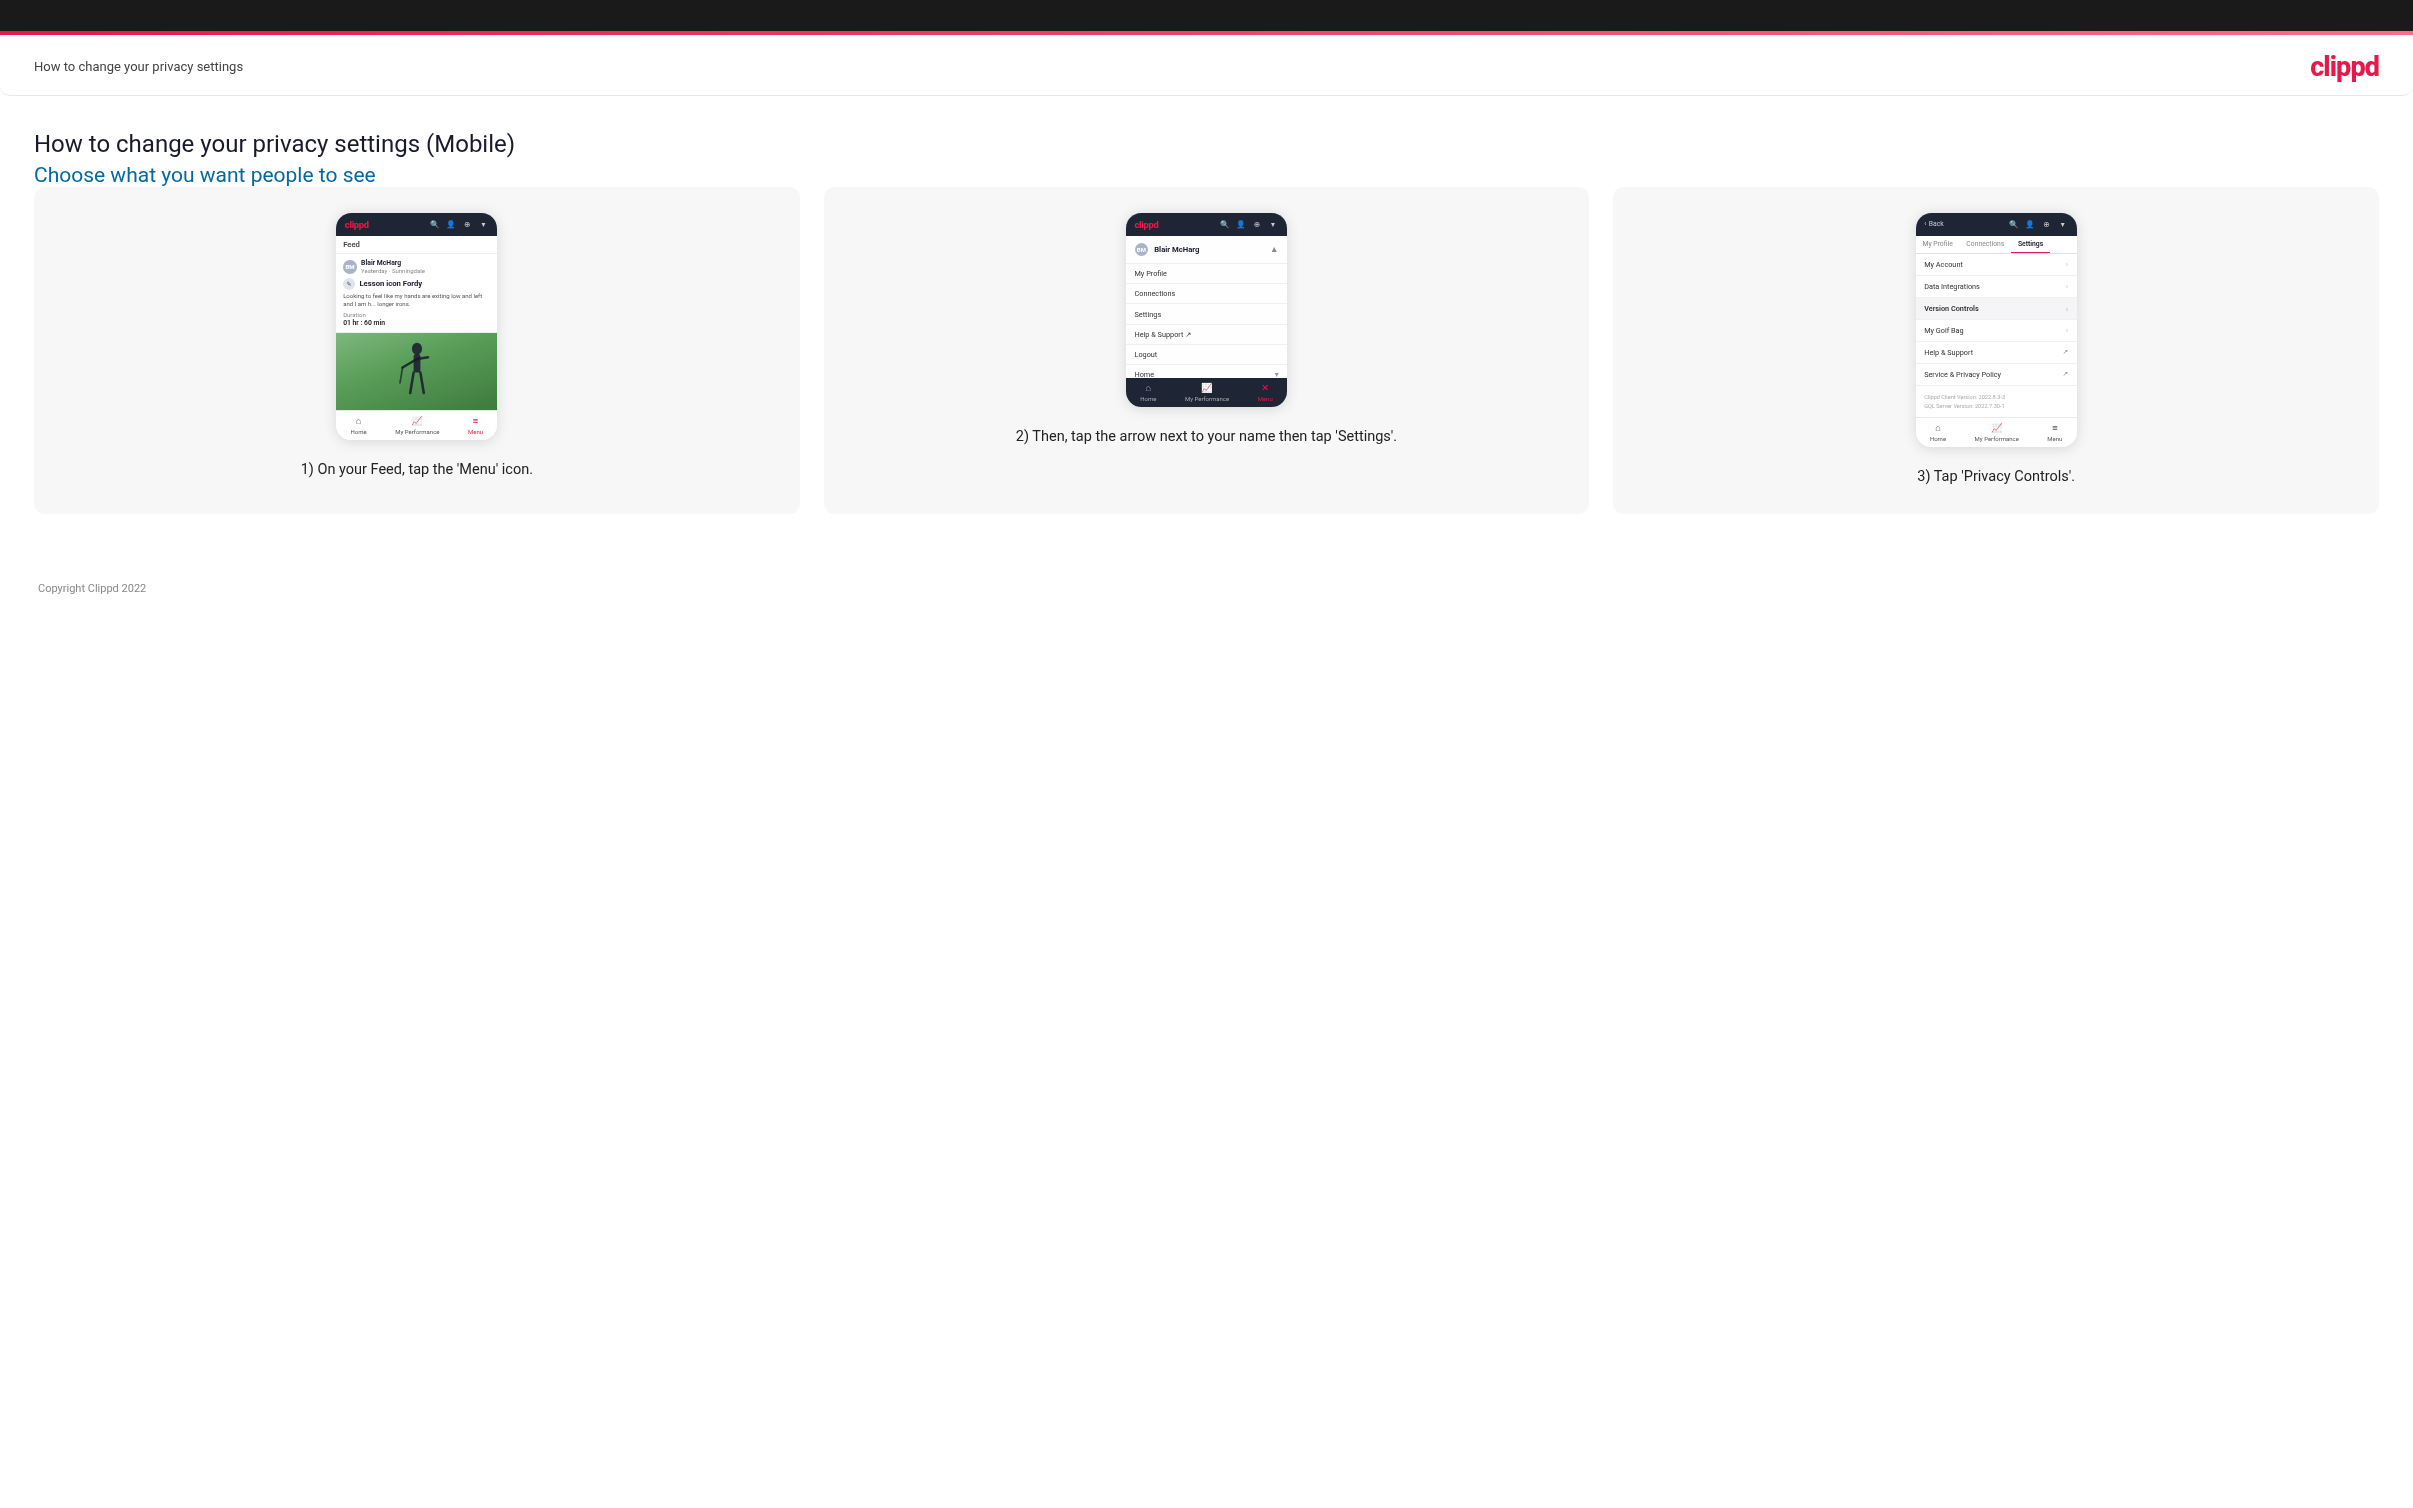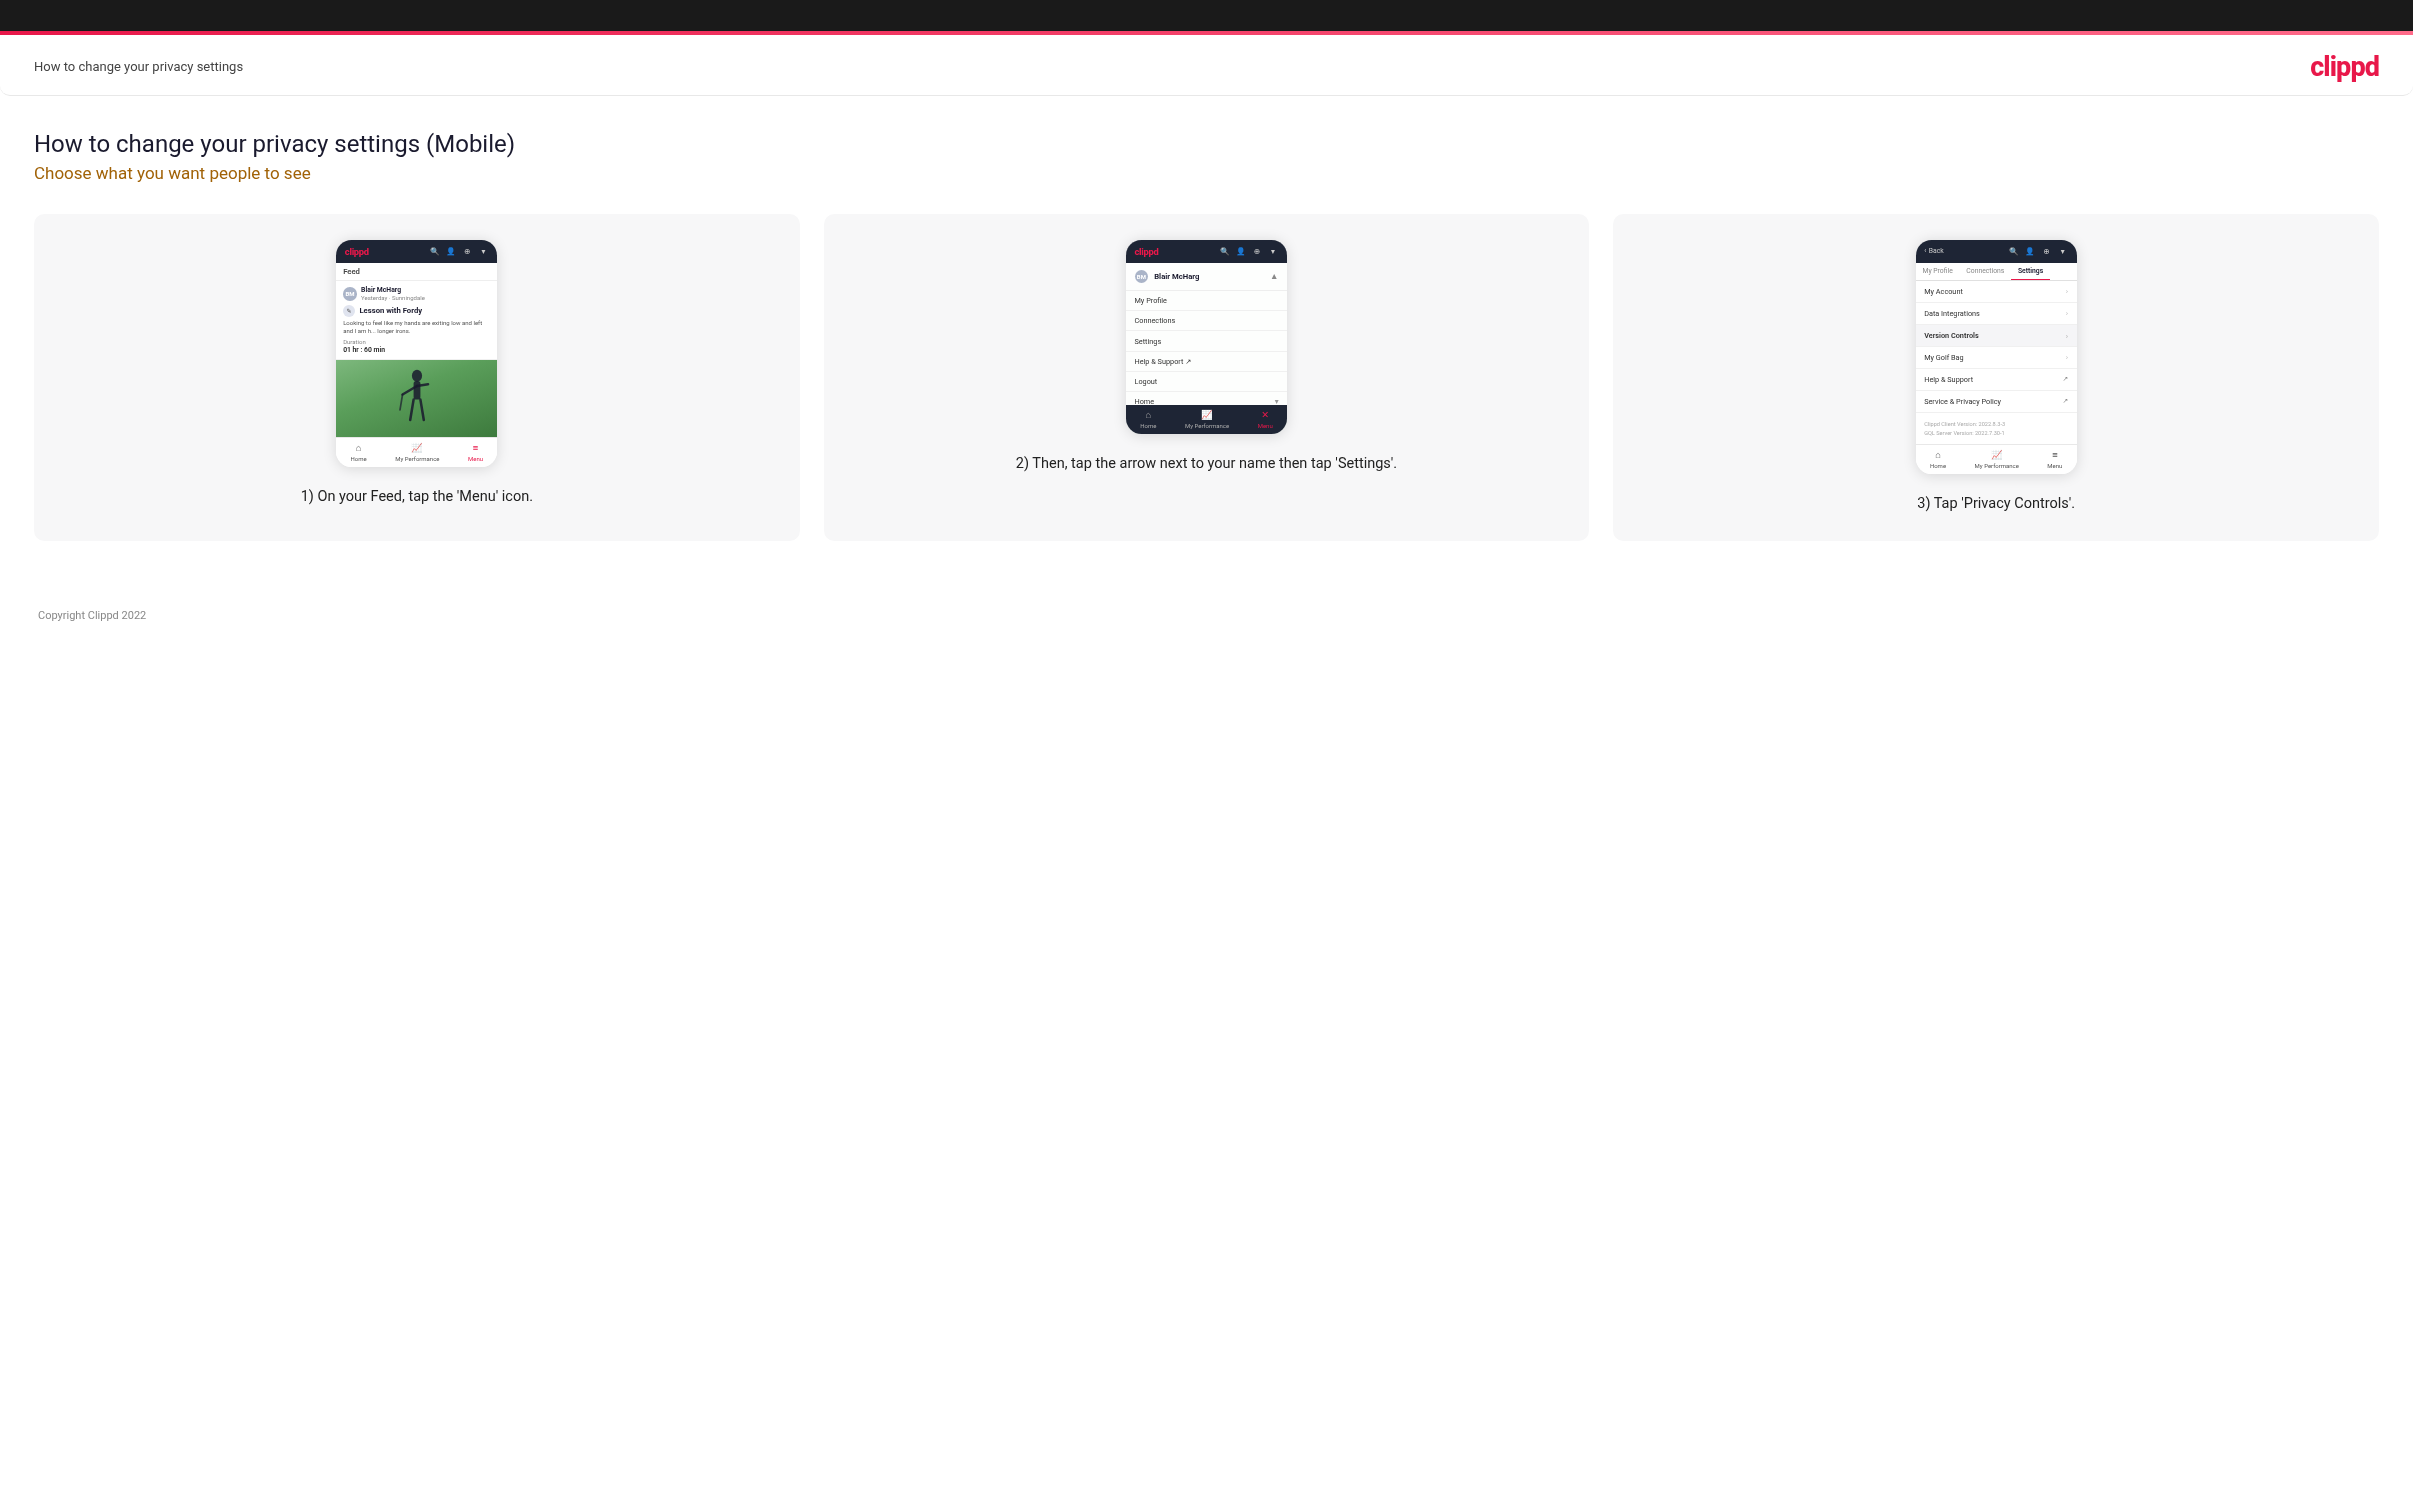--- a/index.html
+++ b/index.html
@@ -50,24 +50,23 @@
       padding: 34px 34px 17px 34px;
     }
 
     .page-heading {
       font-size: 24px;
       font-weight: 400;
       color: #1a1a2e;
       margin-bottom: 5.1px;
     }
     .page-subheading {
-      font-size: 17px;
-      color: #a16207;
+      font-size: 21px;
+      color: #0369a1;
       font-weight: 400;
-      margin-bottom: 31px;
     }
 
     
     .steps-row {
       display: flex;
       gap: 24px;
       margin-bottom: 34px;
     }
 
     .step-card {
@@ -436,21 +435,21 @@
         <div class="phone-feed-item">
           <div class="phone-feed-user">
             <div class="phone-avatar">BM</div>
             <div>
               <div class="phone-feed-name">Blair McHarg</div>
               <div class="phone-feed-date">Yesterday · Sunningdale</div>
             </div>
           </div>
           <div class="phone-lesson-row">
             <div class="phone-lesson-icon">✎</div>
-            <div class="phone-lesson-title">Lesson with Fordy</div>
+            <div class="phone-lesson-title">Lesson icon Fordy</div>
           </div>
           <div class="phone-lesson-text">Looking to feel like my hands are exiting low and left and I am h... longer irons.</div>
           <div class="phone-duration-label">Duration</div>
           <div class="phone-duration-value">01 hr : 60 min</div>
         </div>
 
         <div class="phone-golf-image">
           <svg class="golfer-silhouette" viewBox="0 0 50 80">
 
             <ellipse cx="25" cy="8" rx="6" ry="7" fill="#1a1a2e" opacity="0.85"></ellipse>

